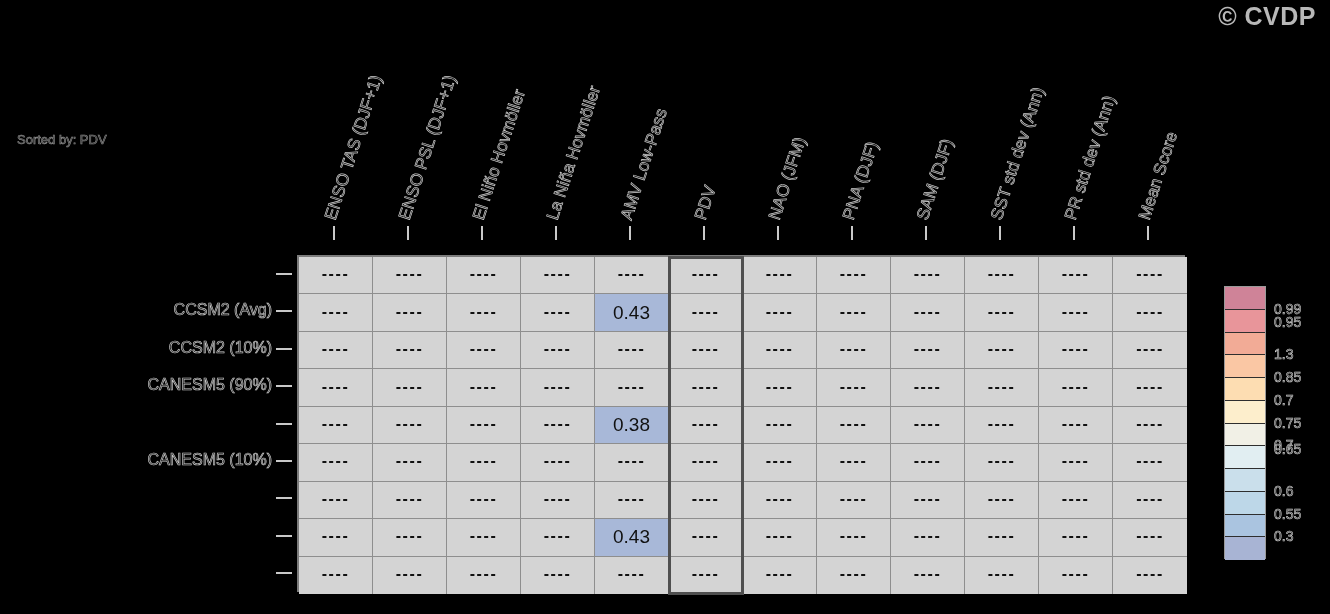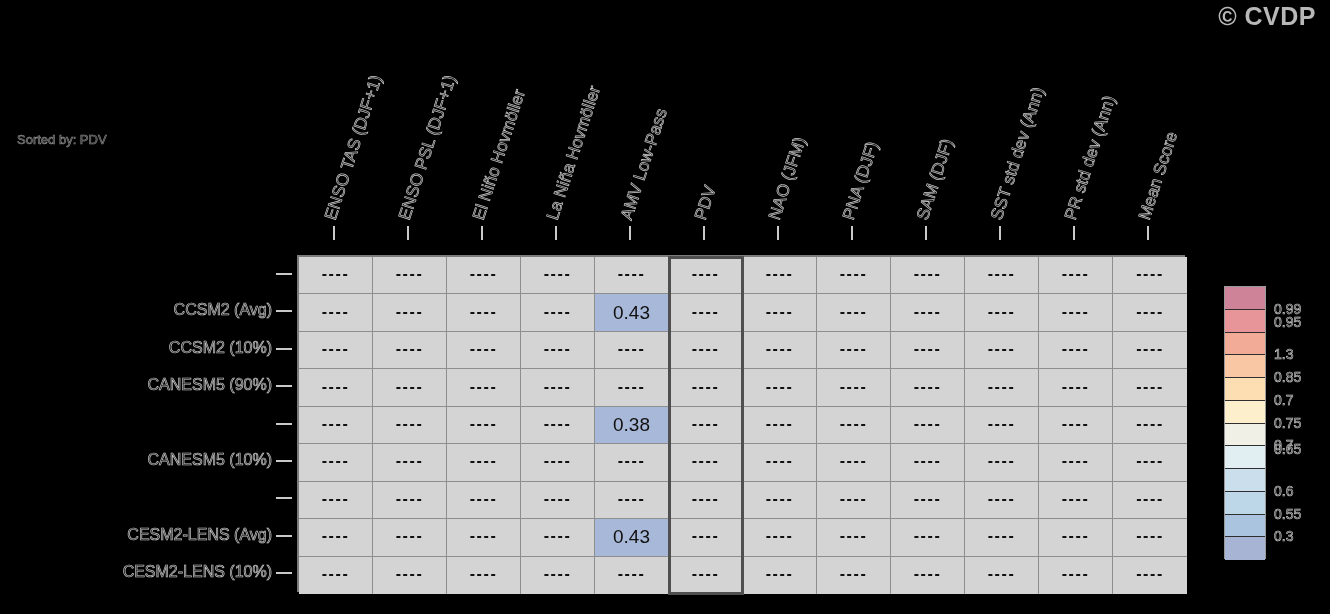--- a/index.html
+++ b/index.html
@@ -221,23 +221,21 @@
     <div class="row-label" style="top: 47.1667px;">CCSM2 (Avg)</div>
     <div class="row-tick" style="top: 55.1667px;"></div>
     <div class="row-label" style="top: 84.6111px;">CCSM2 (10%)</div>
     <div class="row-tick" style="top: 92.6111px;"></div>
     <div class="row-label" style="top: 122.056px;">CANESM5 (90%)</div>
     <div class="row-tick" style="top: 130.056px;"></div>
     <div class="row-tick" style="top: 167.5px;"></div>
     <div class="row-label" style="top: 196.944px;">CANESM5 (10%)</div>
     <div class="row-tick" style="top: 204.944px;"></div>
     <div class="row-tick" style="top: 242.389px;"></div>
-    <div class="row-label" style="top: 271.833px;">CESM2-LENS (Avg)</div>
     <div class="row-tick" style="top: 279.833px;"></div>
-    <div class="row-label" style="top: 309.278px;">CESM2-LENS (10%)</div>
     <div class="row-tick" style="top: 317.278px;"></div>
   </div>
 
 <div id="grid">
   <div id="highlight-col" style="left: 369px; top: -1px; width: 76px; height: 339px;"></div>
 <div class="cell" title="CCSM2 (90%) / ENSO TAS (DJF+1): ----" style="left: 0px; top: 0px; width: 74px; height: 37.4444px;">
       <span class="dashes">----</span>
     </div>
     <div class="cell" title="CCSM2 (90%) / ENSO PSL (DJF+1): ----" style="left: 74px; top: 0px; width: 74px; height: 37.4444px;">
       <span class="dashes">----</span>

